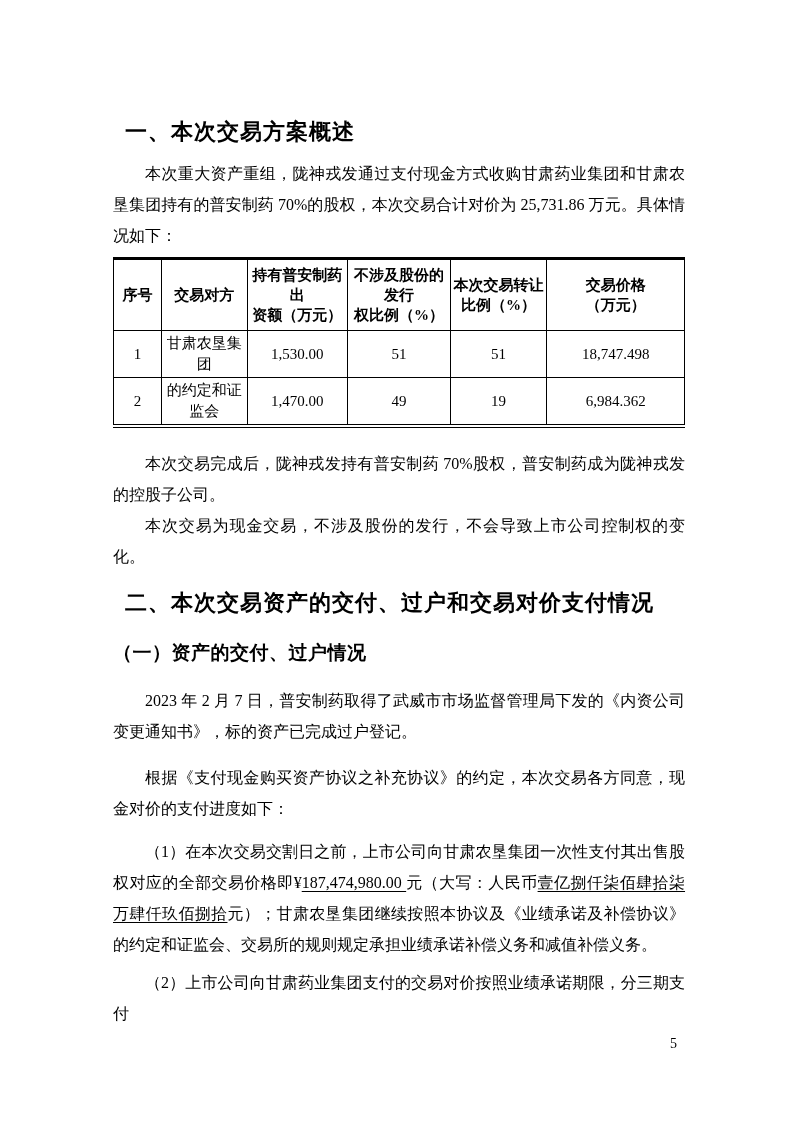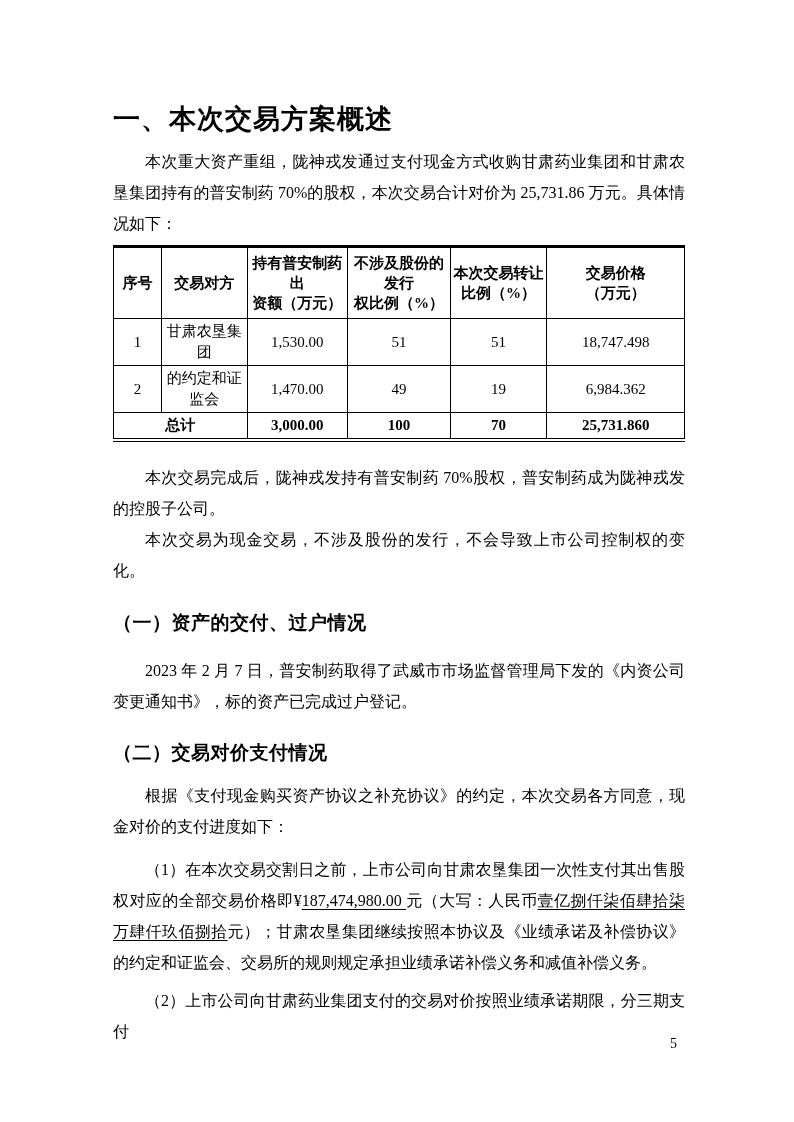--- a/index.html
+++ b/index.html
@@ -16,24 +16,24 @@
     font-family: "Liberation Serif", serif;
     overflow: hidden;
   }
   .content {
     position: absolute;
     left: 113px;
     top: 106px;
     width: 572px;
   }
   .h1 {
-    margin: 0;
+    margin: 12px;
     font-family: "Liberation Sans", sans-serif;
     font-weight: 700;
-    font-size: 27px;
+    font-size: 22px;
     line-height: 27px;
     letter-spacing: 1px;
     text-align: left;
   }
   .h1.second { margin-top: 17px; }
   .h2 {
     margin: 0;
     font-family: "Liberation Sans", sans-serif;
     font-weight: 700;
     font-size: 19px;
@@ -135,38 +135,31 @@
           <td>18,747.498</td>
         </tr>
         <tr>
           <td>2</td>
           <td>的约定和证监会</td>
           <td>1,470.00</td>
           <td>49</td>
           <td>19</td>
           <td>6,984.362</td>
         </tr>
-        <tr class="total">
-          <td colspan="2">总计</td>
-          <td>3,000.00</td>
-          <td>100</td>
-          <td>70</td>
-          <td>25,731.860</td>
-        </tr>
       </tbody>
     </table>
 
     <p class="body after-table-1">本次交易完成后，陇神戎发持有普安制药 70%股权，普安制药成为陇神戎发的控股子公司。</p>
     <p class="body">本次交易为现金交易，不涉及股份的发行，不会导致上市公司控制权的变化。</p>
 
+    <h1 class="h1 second">二、本次交易资产的交付、过户和交易对价支付情况</h1>
 
     <h2 class="h2 sub1">（一）资产的交付、过户情况</h2>
     <p class="body delivery">2023 年 2 月 7 日，普安制药取得了武威市市场监督管理局下发的《内资公司变更通知书》，标的资产已完成过户登记。</p>
 
-    <h2 class="h2 sub2">（二）交易对价支付情况</h2>
     <p class="body basis">根据《支付现金购买资产协议之补充协议》的约定，本次交易各方同意，现金对价的支付进度如下：</p>
 
     <p class="body payment1"><span>（1）在本次交易交割日之前，上市公司向甘肃农垦集团一次性支付其出售股权对应的全部交易价格即¥</span><span class="u">187,474,980.00 </span><span>元（大写：人民币</span><span class="u">壹亿捌仟柒佰肆拾柒万肆仟玖佰捌拾</span><span>元）；甘肃农垦集团继续按照本协议及《业绩承诺及补偿协议》的约定和证监会、交易所的规则规定承担业绩承诺补偿义务和减值补偿义务。</span></p>
 
     <p class="body payment2">（2）上市公司向甘肃药业集团支付的交易对价按照业绩承诺期限，分三期支付</p>
 
   </div>
 
   <div class="page-number">5</div>
 </div>

